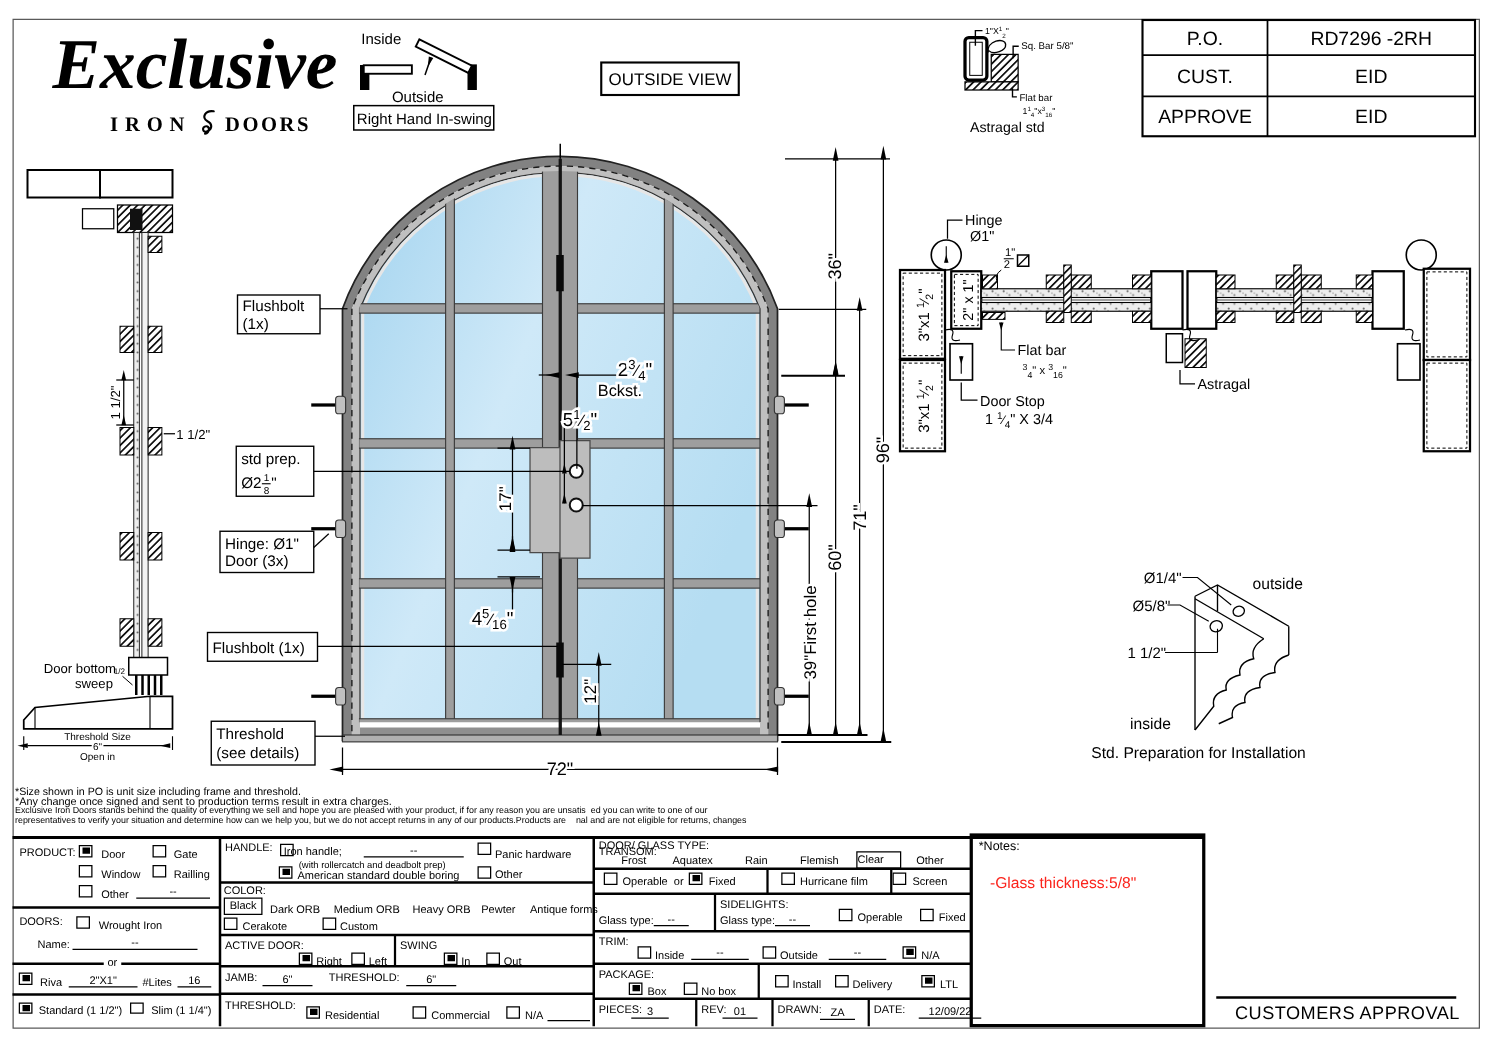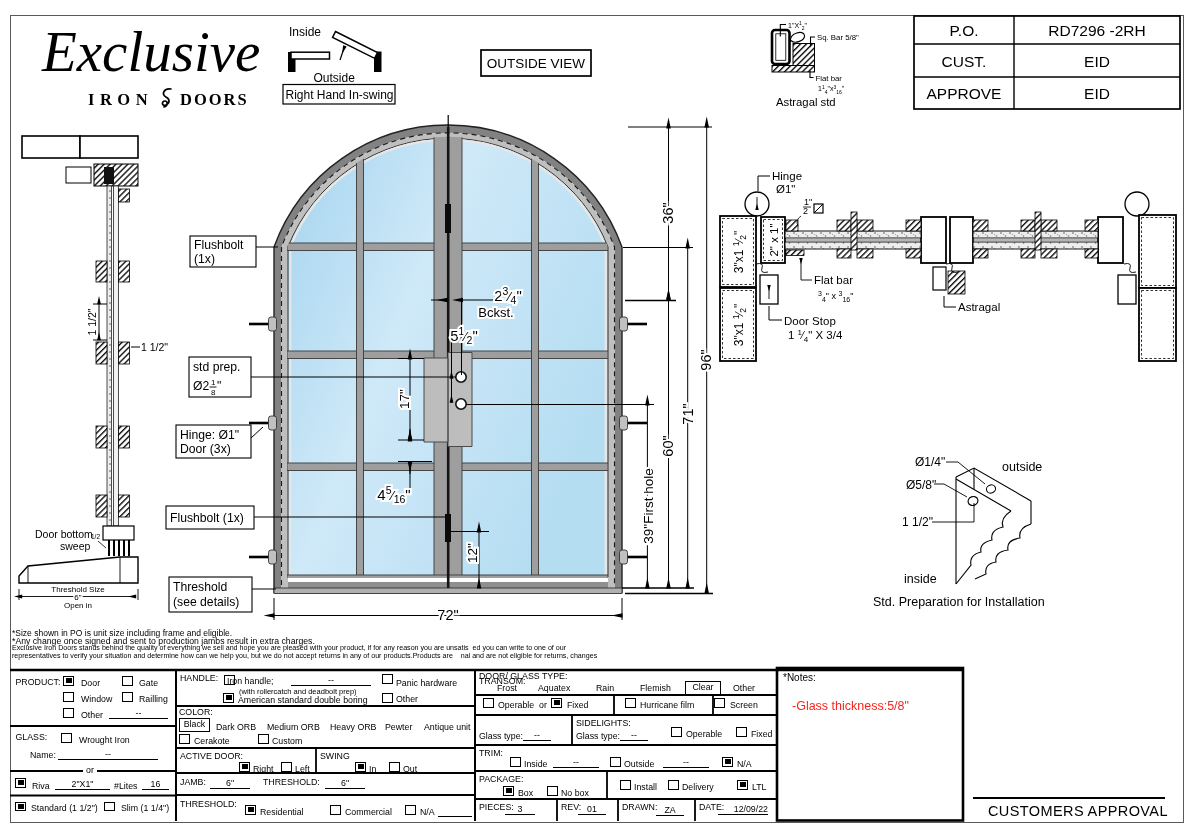--- a/index.html
+++ b/index.html
@@ -7,29 +7,29 @@
 .cb{position:absolute;width:9.4px;height:7.8px;border:1.8px solid #000;background:#fff}
 .cb.ck::after{content:"";position:absolute;left:1.7px;top:1.3px;width:6px;height:5.2px;background:#000}
 .ul{position:absolute;border-bottom:1.2px solid #000}
 .f9{font-size:8.8px}
 </style></head>
 <body>
 <div id="page">
 
 <div style="position:absolute;left:10px;top:15px;width:1172px;height:806px;border:1.6px solid #5a5a5a"></div>
 
-<div class="t" style="left:42px;top:19px;width:250px;height:66px;font-family:'Liberation Serif',serif;font-style:italic;font-weight:normal;font-size:57px;transform:scaleY(1.0)">Exclusive</div>
+<div class="t" style="left:42px;top:19px;width:250px;height:66px;font-family:'Liberation Serif',serif;font-style:italic;font-weight:bold;font-size:57px;transform:scaleY(1.0)">Exclusive</div>
 <div class="t" style="left:88px;top:90px;font-family:'Liberation Serif',serif;font-size:16.5px;letter-spacing:5.5px;font-weight:bold">IRON</div>
 <div class="t" style="left:180px;top:90px;font-family:'Liberation Serif',serif;font-size:16.5px;letter-spacing:2px;font-weight:bold">DOORS</div>
 <svg class="t" style="left:158px;top:87px" width="20" height="24" viewBox="0 0 20 24">
       <path d="M13,2 C6,1 3,7 8,10 C12,12 12,16 8,18 C4,20 3,14 7,14 C10,14 10,19 6,20" fill="none" stroke="#000" stroke-width="1.7" stroke-linecap="round"></path>
     </svg>
 
-<div class="t" style="left:12px;top:627.5px;font-size:8.5px">*Size shown in PO is unit size including frame and eligible.</div>
-<div class="t" style="left:12px;top:635.5px;font-size:8.7px">*Any change once signed and sent to production jambs result in extra charges.</div>
+<div class="t" style="left:12px;top:627.5px;font-size:8.5px">*Size shown in PO is unit size including frame and threshold.</div>
+<div class="t" style="left:12px;top:635.5px;font-size:8.7px">*Any change once signed and sent to production terms result in extra charges.</div>
 <div class="t" style="left:12px;top:644px;font-size:7.1px">Exclusive Iron Doors stands behind the quality of everything we sell and hope you are pleased with your product, if for any reason you are unsatis&nbsp;&nbsp;ed you can write to one of our</div>
 <div class="t" style="left:12px;top:651.5px;font-size:7.1px">representatives to verify your situation and determine how can we help you, but we do not accept returns in any of our products.Products are&nbsp;&nbsp;&nbsp;&nbsp;nal and are not eligible for returns, changes</div>
 
 <div class="t" style="left:783px;top:672px;font-size:10px">*Notes:</div>
 <div class="t" style="left:792px;top:699px;font-size:12.5px;color:#fb241c">-Glass thickness:5/8"</div>
 <div style="position:absolute;left:973px;top:796.5px;width:192px;height:0;border-top:2.6px solid #000"></div>
 <div class="t" style="left:988px;top:803px;font-size:14.5px;letter-spacing:.4px">CUSTOMERS APPROVAL</div>
 <svg class="t" style="left:0;top:0" width="1200" height="831" viewBox="0 0 1200 831" font-family="Liberation Sans, sans-serif">
 <defs>
 <linearGradient id="gl" x1="0" y1="0" x2="1" y2="0.55">
@@ -396,21 +396,21 @@
     <div class="t f9" style="left:81px;top:678px">Door</div>
 <div class="cb" style="left:122px;top:676px"></div>
     <div class="t f9" style="left:139px;top:678px">Gate</div>
 <div class="cb" style="left:63px;top:692px"></div>
     <div class="t f9" style="left:81px;top:693.5px">Window</div>
 <div class="cb" style="left:122px;top:692px"></div>
     <div class="t f9" style="left:139px;top:693.5px">Railling</div>
 <div class="cb" style="left:63px;top:708px"></div>
     <div class="t f9" style="left:81px;top:709.5px">Other</div>
 <div class="t f9 ul" style="left:109px;top:708px;width:59px;text-align:center">--</div>
-<div class="t f9" style="left:15.5px;top:732px">GLASS:</div>
+<div class="t f9" style="left:15.5px;top:732px">DOORS:</div>
 <div class="cb" style="left:61px;top:733px"></div>
     <div class="t f9" style="left:79px;top:734.5px">Wrought Iron</div>
 <div class="t f9" style="left:30px;top:750px">Name:</div>
 <div class="t f9 ul" style="left:58px;top:749px;width:100px;text-align:center">--</div>
 <div class="t f9" style="left:83px;top:765px;background:#fff;padding:0 3px">or</div>
 <div class="cb ck" style="left:15px;top:778px"></div>
     <div class="t f9" style="left:32px;top:780.5px">Riva</div>
 <div class="t f9 ul" style="left:55px;top:779px;width:55px;text-align:center">2"X1"</div>
 <div class="t f9" style="left:114px;top:781px">#Lites</div>
 <div class="t f9 ul" style="left:142px;top:779px;width:27px;text-align:center">16</div>
@@ -429,21 +429,21 @@
 <div class="cb ck" style="left:223px;top:693px"></div>
     <div class="t f9" style="left:238px;top:695px">American standard double boring</div>
 <div class="cb" style="left:382px;top:693px"></div>
     <div class="t f9" style="left:396px;top:694px">Other</div>
 <div class="t f9" style="left:179px;top:707px">COLOR:</div>
 <div class="t f9" style="left:179px;top:718px;width:29px;height:12px;border:1.4px solid #000;text-align:center">Black</div>
 <div class="t f9" style="left:216px;top:722px">Dark ORB</div>
     <div class="t f9" style="left:267px;top:722px">Medium ORB</div>
     <div class="t f9" style="left:330px;top:722px">Heavy ORB</div>
     <div class="t f9" style="left:385px;top:722px">Pewter</div>
-    <div class="t f9" style="left:424px;top:722px">Antique unit</div>
+    <div class="t f9" style="left:424px;top:722px">Antique forms</div>
 <div class="cb" style="left:179px;top:734px"></div>
     <div class="t f9" style="left:194px;top:736px">Cerakote</div>
 <div class="cb" style="left:258px;top:734px"></div>
     <div class="t f9" style="left:272px;top:736px">Custom</div>
 <div class="t f9" style="left:180px;top:751px">ACTIVE DOOR:</div>
 <div class="cb ck" style="left:239px;top:762px"></div>
     <div class="t f9" style="left:253px;top:764px">Right</div>
 <div class="cb" style="left:281px;top:762px"></div>
     <div class="t f9" style="left:295px;top:764px">Left</div>
 <div class="t f9" style="left:320px;top:751px">SWING</div>
@@ -462,21 +462,21 @@
     <div class="t f9" style="left:345px;top:807px">Commercial</div>
 <div class="cb" style="left:405px;top:805px"></div>
     <div class="t f9" style="left:420px;top:807px">N/A</div>
 <div class="ul" style="left:438px;top:807px;width:34px;height:9px"></div>
 
 <div class="t f9" style="left:479px;top:671px">DOOR/ GLASS TYPE:</div>
 <div class="t f9" style="left:497px;top:683px">Frost</div>
     <div class="t f9" style="left:538px;top:683px">Aquatex</div>
     <div class="t f9" style="left:596px;top:683px">Rain</div>
     <div class="t f9" style="left:640px;top:683px">Flemish</div>
-<div class="t f9" style="left:685px;top:681px;width:34px;height:12px;border:1.4px solid #000;text-align:center">Clear</div>
+<div class="t f9" style="left:685px;top:681px;width:34px;height:12px;border:1.4px solid #000;">Clear</div>
 <div class="t f9" style="left:733px;top:683px">Other</div>
 <div class="cb" style="left:483px;top:698px"></div>
     <div class="t f9" style="left:498px;top:700px">Operable&nbsp; or</div>
 <div class="cb ck" style="left:551px;top:698px"></div>
     <div class="t f9" style="left:567px;top:700px">Fixed</div>
 <div class="cb" style="left:625px;top:698px"></div>
     <div class="t f9" style="left:640px;top:700px">Hurricane film</div>
 <div class="cb" style="left:714px;top:698px"></div>
     <div class="t f9" style="left:730px;top:700px">Screen</div>
 <div class="t f9" style="left:479px;top:676px">TRANSOM:</div>
@@ -509,14 +509,14 @@
     <div class="t f9" style="left:682px;top:782px">Delivery</div>
 <div class="cb ck" style="left:737px;top:780px"></div>
     <div class="t f9" style="left:752px;top:782px">LTL</div>
 <div class="t f9" style="left:479px;top:802px">PIECES:</div>
 <div class="t f9 ul" style="left:505px;top:804px;width:30px;text-align:center">3</div>
 <div class="t f9" style="left:561px;top:802px">REV:</div>
 <div class="t f9 ul" style="left:578px;top:804px;width:28px;text-align:center">01</div>
 <div class="t f9" style="left:622px;top:802px">DRAWN:</div>
 <div class="t f9 ul" style="left:656px;top:805px;width:28px;text-align:center">ZA</div>
 <div class="t f9" style="left:699px;top:802px">DATE:</div>
-<div class="t f9 ul" style="left:718px;top:804px;width:50px;text-align:right">12/09/22</div>
+<div class="t f9 ul" style="left:735px;top:804px;width:50px;text-align:center">12/09/22</div>
 
 </div>
 </body></html>

